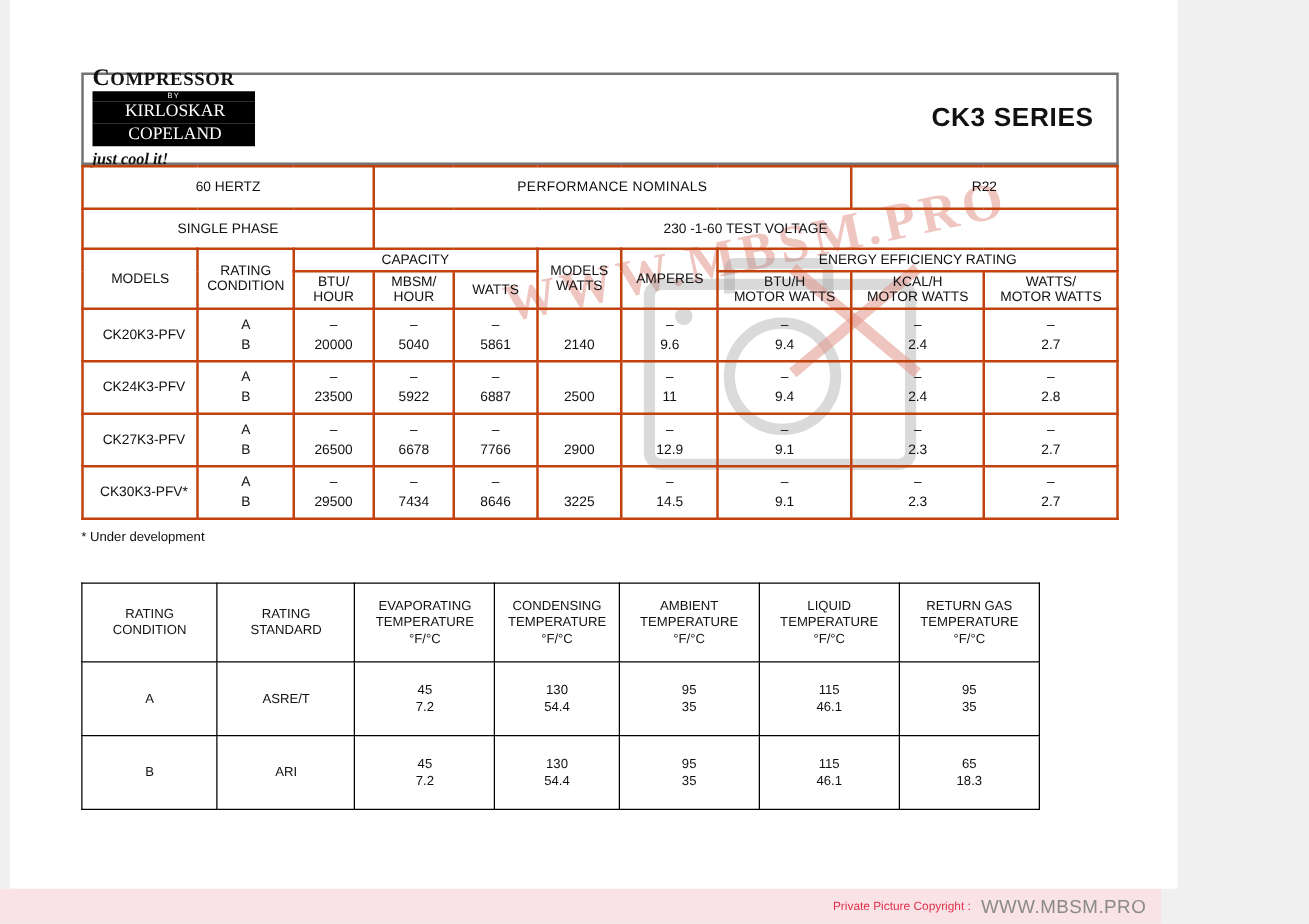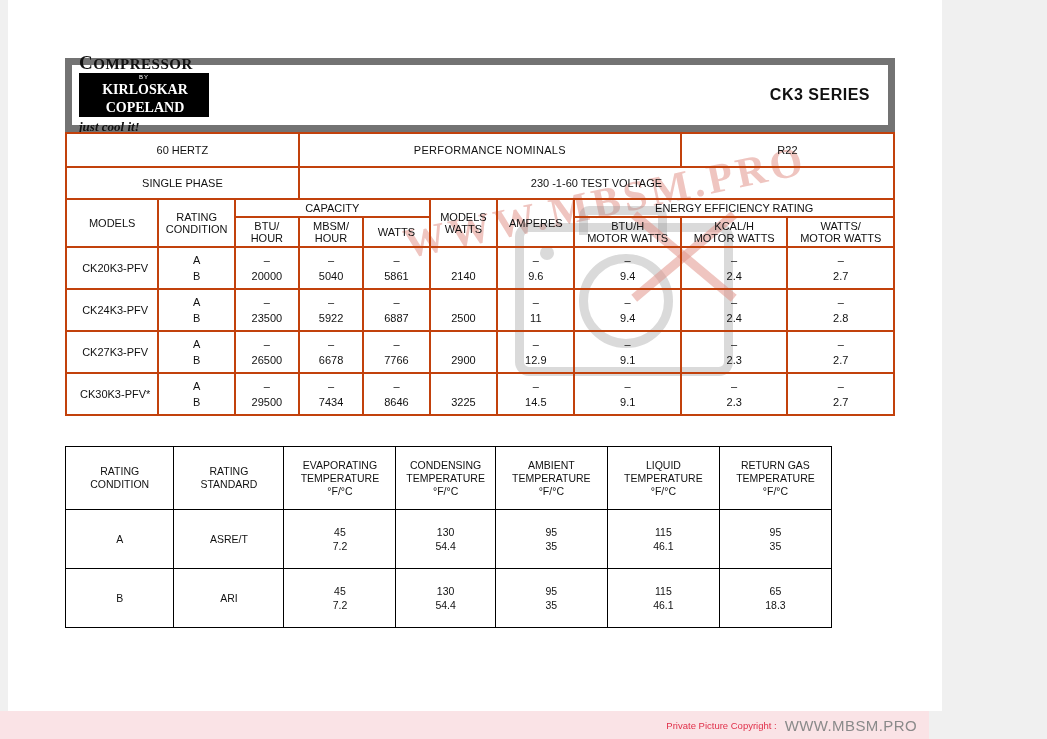--- a/index.html
+++ b/index.html
@@ -109,21 +109,21 @@
     width: 130px;
     height: 9px;
     background: rgba(226,150,140,0.55);
     transform: rotate(-40deg);
     transform-origin: center;
   }
 
   
   .logo-box {
     position: relative;
-    border: 7px solid #737373;
+    border: 2px solid #737373;
     height: 74px;
     display: flex;
     align-items: center;
     box-sizing: border-box;
     z-index: 10;
     background: transparent;
   }
   .logo-wrap {
     margin-left: 7px;
     width: 130px;
@@ -143,40 +143,40 @@
     font-size: 6px;
     letter-spacing: 1px;
     text-align: center;
     line-height: 8px;
     margin: 1px 0 0 0;
   }
   .logo-name {
     background: #000;
     color: #fff;
     font-family: "Liberation Serif", serif;
-    font-weight: bold;
+    font-weight: normal;
     font-size: 14px;
     line-height: 15px;
     text-align: center;
     padding: 1px 0 2px 2px;
   }
   .logo-tag {
     font-family: "Liberation Serif", serif;
     font-style: italic;
     font-weight: bold;
     font-size: 13px;
     margin-top: 2px;
     color: #111;
   }
   .series-title {
     position: absolute;
     right: 18px;
     top: 50%;
     transform: translateY(-50%);
-    font-size: 16px;
+    font-size: 21px;
     font-weight: bold;
     color: #111;
     letter-spacing: 0.5px;
   }
 
   
   table.doc {
     border-collapse: collapse;
     width: 100%;
     position: relative;
@@ -522,20 +522,21 @@
             <div>2.3</div>
           </td>
           <td>
             <div>–</div>
             <div>2.7</div>
           </td>
         </tr>
       </tbody>
         </table>
 
+      <div class="note">* Under development</div>
 
       <table class="cond">
         <tbody>
             <tr class="chdr">
           <td style="width:108px">
             <div>RATING</div>
             <div>CONDITION</div>
           </td>
           <td style="width:110px">
             <div>RATING</div>

